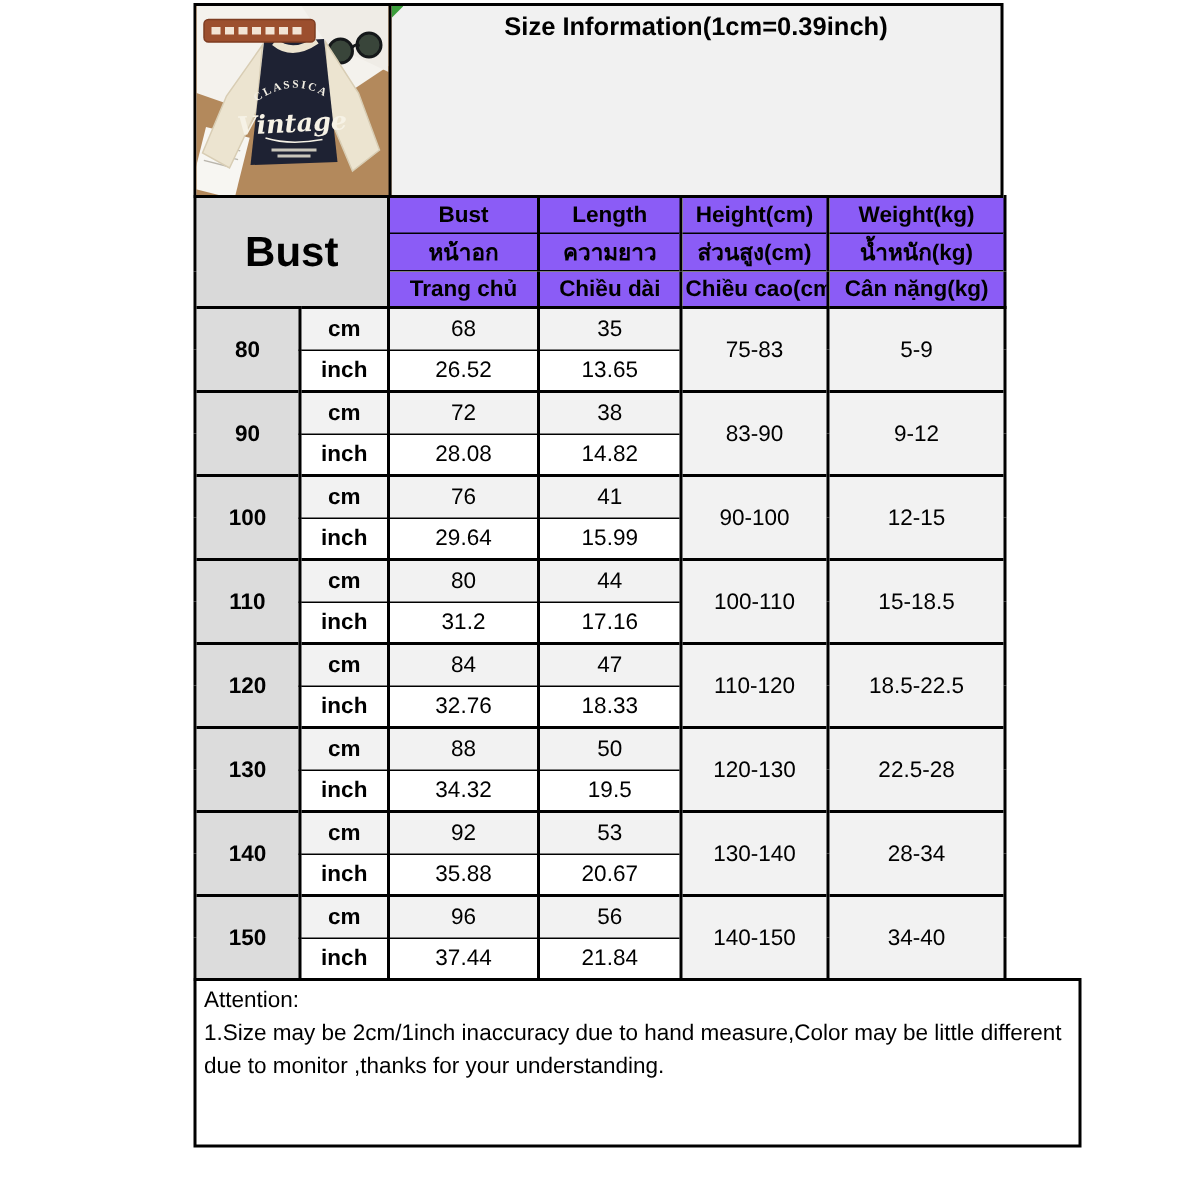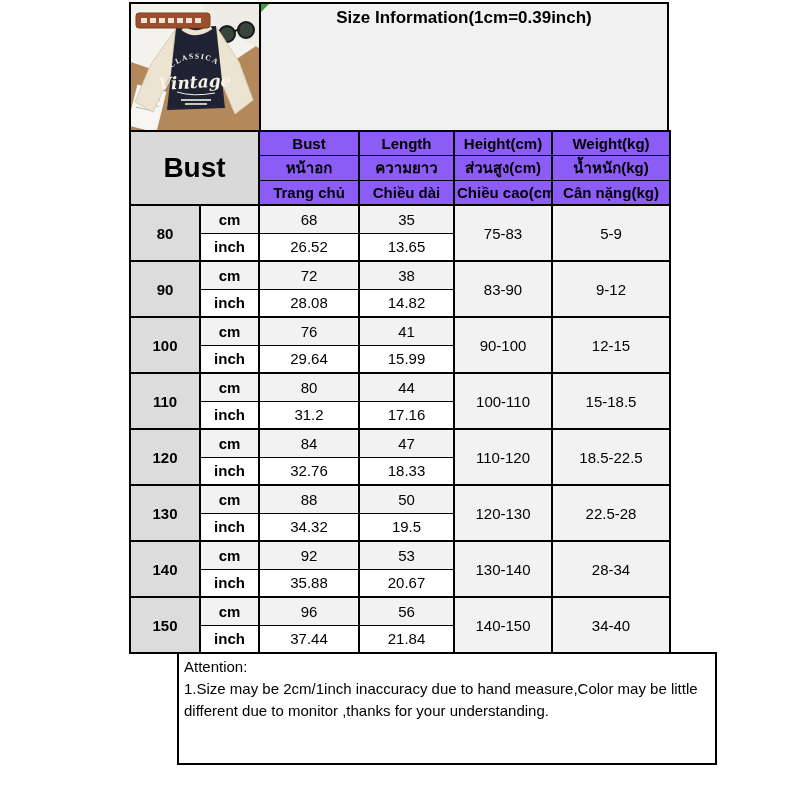--- a/index.html
+++ b/index.html
@@ -51,22 +51,22 @@
   .size-table .c-size{background:#dcdcdc;font-weight:bold;}
   .size-table .c-unit{font-weight:bold;}
   .size-table .row-cm td{background:#f2f2f2;}
   .size-table .row-inch td{background:#ffffff;text-align:center;}
   .size-table td.c-size,.size-table td.c-range{background:#f2f2f2;}
   .size-table td.c-size{background:#dcdcdc;}
   .size-table tr.group-start td{border-top-width:2px;}
   
   .attention{
     margin-top:-2px;box-sizing:border-box;border:2px solid #000;
-    width:540px;height:113px;background:#fff;color:#000;
-    font-size:15px;line-height:1.45;padding:2px 5px;text-align:left;margin-left:48px;
+    width:592px;height:113px;background:#fff;color:#000;
+    font-size:15px;line-height:1.45;padding:2px 5px;text-align:left;
   }
 </style>
 </head>
 <body>
 
 <div class="sheet">
 
   <div class="top-section">
     <div class="photo">
       <svg viewBox="0 0 128 126">

